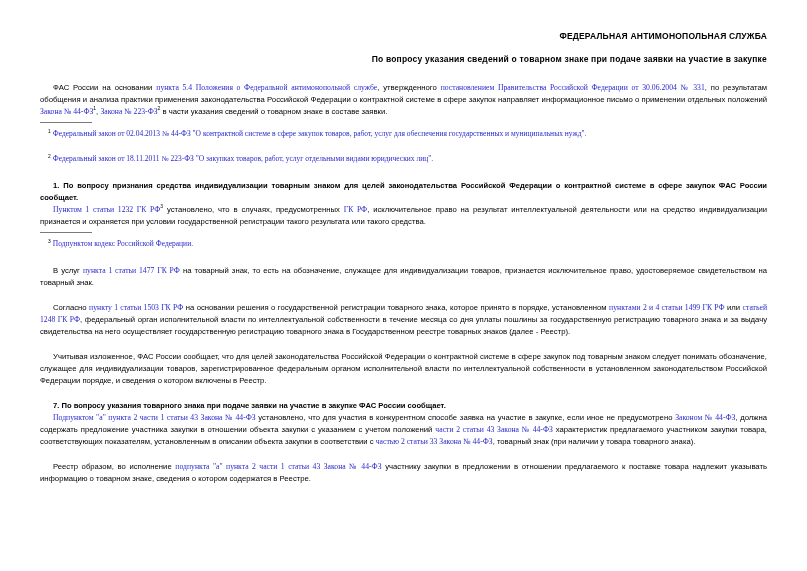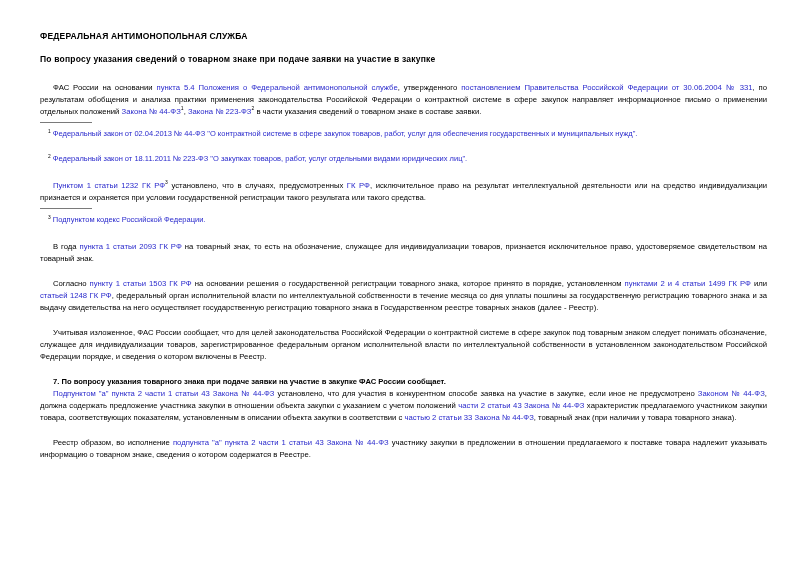--- a/index.html
+++ b/index.html
@@ -12,21 +12,21 @@
     font-family: "Liberation Sans", sans-serif;
   }
   .page {
     box-sizing: border-box;
     width: 807px;
     height: 571px;
     padding: 30px 40px 0 40px;
   }
   
   .header-line {
-    text-align: left;
+    text-align: right;
     font-weight: bold;
     font-size: 8.5px;
     line-height: 12px;
     margin: 0 0 11px 0;
     letter-spacing: 0.2px;
   }
   .doc-title { margin-bottom: 17px; }
   
   .doc-body { margin-top: 16px; }
   .block-paragraph {
@@ -59,42 +59,44 @@
   }
   
   .block-footnote + .block-heading   { margin-top: 15px; }
   .block-footnote + .block-paragraph { margin-top: 15px; }
   
   .run-text { color: #000000; }
   .run-link {
     color: #2929cc;
     text-decoration: none;
     cursor: pointer;
+    font-family: Liberation Serif, serif;
   }
   sup.run-sup {
     font-size: 0.65em;
     line-height: 0;
     color: #000000;
   }
 </style>
 </head>
 <body>
 
 <div class="page">
   <div class="header-line">ФЕДЕРАЛЬНАЯ АНТИМОНОПОЛЬНАЯ СЛУЖБА</div>
   <div class="header-line doc-title">По вопросу указания сведений о товарном знаке при подаче заявки на участие в закупке</div>
 
   <div class="doc-body">
       <div class="block-paragraph"><span class="run-text">ФАС России на основании </span><span class="run-link">пункта 5.4 Положения о Федеральной антимонопольной службе</span><span class="run-text">, утвержденного </span><span class="run-link">постановлением Правительства Российской Федерации от 30.06.2004 № 331</span><span class="run-text">, по результатам обобщения и анализа практики применения законодательства Российской Федерации о контрактной системе в сфере закупок направляет информационное письмо о применении отдельных положений </span><span class="run-link">Закона № 44-ФЗ</span><sup class="run-sup">1</sup><span class="run-text">, </span><span class="run-link">Закона № 223-ФЗ</span><sup class="run-sup">2</sup><span class="run-text"> в части указания сведений о товарном знаке в составе заявки.</span></div>
       <div class="block-footnote-separator"></div>
       <div class="block-footnote"><sup class="run-sup">1</sup><span class="run-text"> </span><span class="run-link">Федеральный закон от 02.04.2013 № 44-ФЗ "О контрактной системе в сфере закупок товаров, работ, услуг для обеспечения государственных и муниципальных нужд".</span></div>
       <div class="block-footnote"><sup class="run-sup">2</sup><span class="run-text"> </span><span class="run-link">Федеральный закон от 18.11.2011 № 223-ФЗ "О закупках товаров, работ, услуг отдельными видами юридических лиц".</span></div>
+      <div class="block-heading"><span class="run-text">1. По вопросу признания средства индивидуализации товарным знаком для целей законодательства Российской Федерации о контрактной системе в сфере закупок ФАС России сообщает.</span></div>
       <div class="block-paragraph"><span class="run-link">Пунктом 1 статьи 1232 ГК РФ</span><sup class="run-sup">3</sup><span class="run-text"> установлено, что в случаях, предусмотренных </span><span class="run-link">ГК РФ</span><span class="run-text">, исключительное право на результат интеллектуальной деятельности или на средство индивидуализации признается и охраняется при условии государственной регистрации такого результата или такого средства.</span></div>
       <div class="block-footnote-separator"></div>
       <div class="block-footnote"><sup class="run-sup">3</sup><span class="run-text"> </span><span class="run-link">Подпунктом кодекс Российской Федерации.</span></div>
-      <div class="block-paragraph"><span class="run-text">В года </span><span class="run-link">пункта 1 статьи 2093 ГК РФ</span><span class="run-text"> на товарный знак, то есть на обозначение, служащее для индивидуализации товаров, признается исключительное право, удостоверяемое свидетельством на товарный знак.</span></div>
+      <div class="block-paragraph"><span class="run-text">В услуг </span><span class="run-link">пункта 1 статьи 1477 ГК РФ</span><span class="run-text"> на товарный знак, то есть на обозначение, служащее для индивидуализации товаров, признается исключительное право, удостоверяемое свидетельством на товарный знак.</span></div>
       <div class="block-paragraph"><span class="run-text">Согласно </span><span class="run-link">пункту 1 статьи 1503 ГК РФ</span><span class="run-text"> на основании решения о государственной регистрации товарного знака, которое принято в порядке, установленном </span><span class="run-link">пунктами 2 и 4 статьи 1499 ГК РФ</span><span class="run-text"> или </span><span class="run-link">статьей 1248 ГК РФ</span><span class="run-text">, федеральный орган исполнительной власти по интеллектуальной собственности в течение месяца со дня уплаты пошлины за государственную регистрацию товарного знака и за выдачу свидетельства на него осуществляет государственную регистрацию товарного знака в Государственном реестре товарных знаков (далее - Реестр).</span></div>
       <div class="block-paragraph"><span class="run-text">Учитывая изложенное, ФАС России сообщает, что для целей законодательства Российской Федерации о контрактной системе в сфере закупок под товарным знаком следует понимать обозначение, служащее для индивидуализации товаров, зарегистрированное федеральным органом исполнительной власти по интеллектуальной собственности в установленном законодательством Российской Федерации порядке, и сведения о котором включены в Реестр.</span></div>
       <div class="block-heading"><span class="run-text">7. По вопросу указания товарного знака при подаче заявки на участие в закупке ФАС России сообщает.</span></div>
       <div class="block-paragraph"><span class="run-link">Подпунктом "а" пункта 2 части 1 статьи 43 Закона № 44-ФЗ</span><span class="run-text"> установлено, что для участия в конкурентном способе заявка на участие в закупке, если иное не предусмотрено </span><span class="run-link">Законом № 44-ФЗ</span><span class="run-text">, должна содержать предложение участника закупки в отношении объекта закупки с указанием с учетом положений </span><span class="run-link">части 2 статьи 43 Закона № 44-ФЗ</span><span class="run-text"> характеристик предлагаемого участником закупки товара, соответствующих показателям, установленным в описании объекта закупки в соответствии с </span><span class="run-link">частью 2 статьи 33 Закона № 44-ФЗ</span><span class="run-text">, товарный знак (при наличии у товара товарного знака).</span></div>
       <div class="block-paragraph"><span class="run-text">Реестр образом, во исполнение </span><span class="run-link">подпункта "а" пункта 2 части 1 статьи 43 Закона № 44-ФЗ</span><span class="run-text"> участнику закупки в предложении в отношении предлагаемого к поставке товара надлежит указывать информацию о товарном знаке, сведения о котором содержатся в Реестре.</span></div>
     </div>
 </div>
 
 </body></html>

